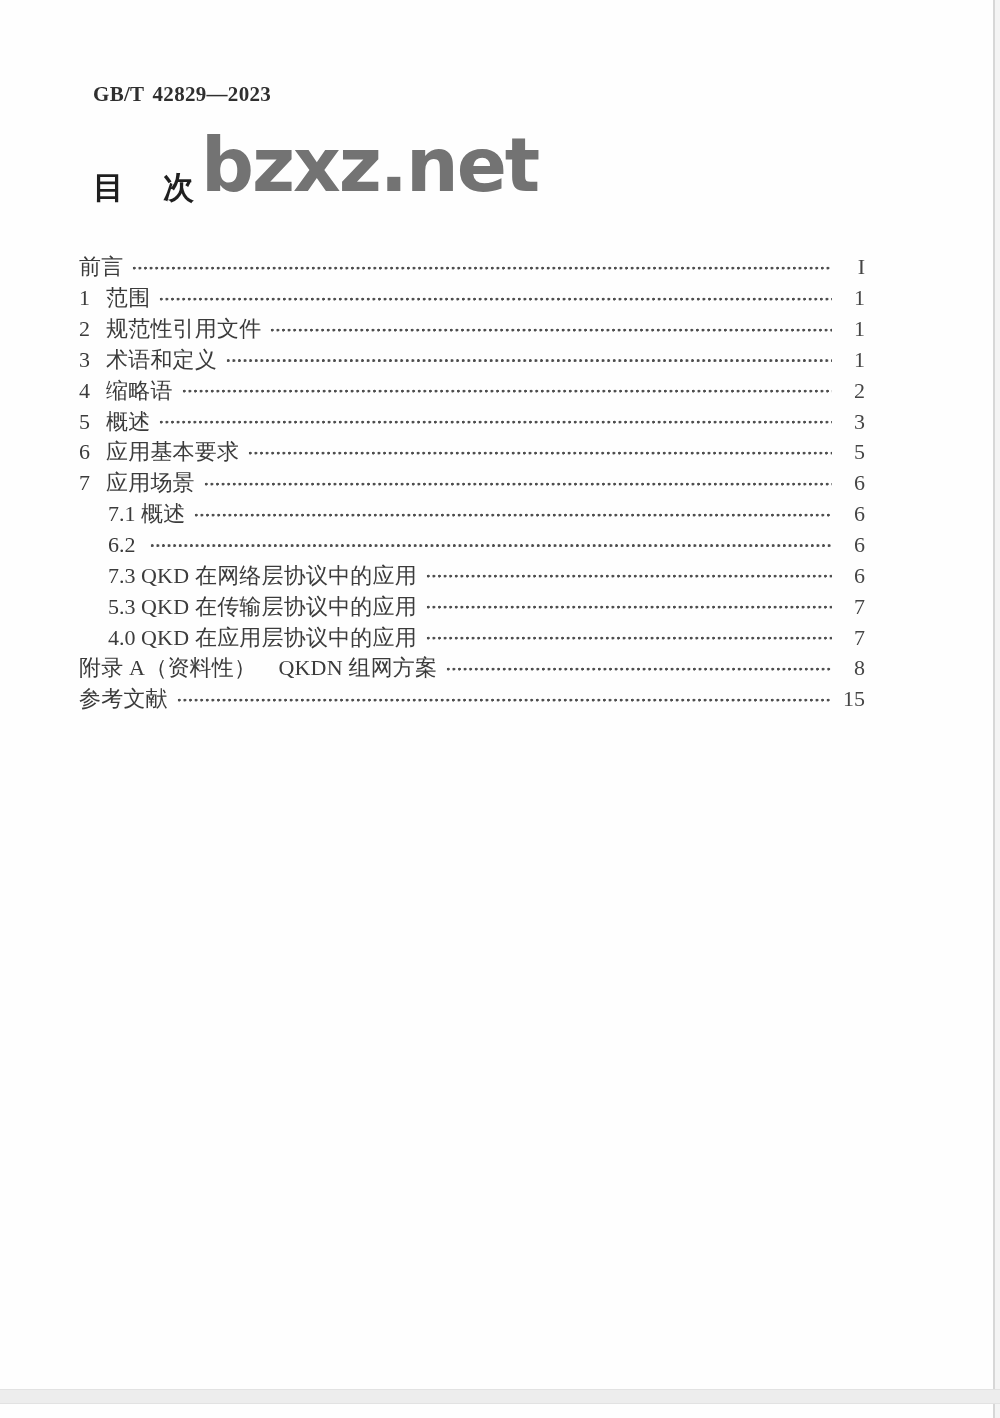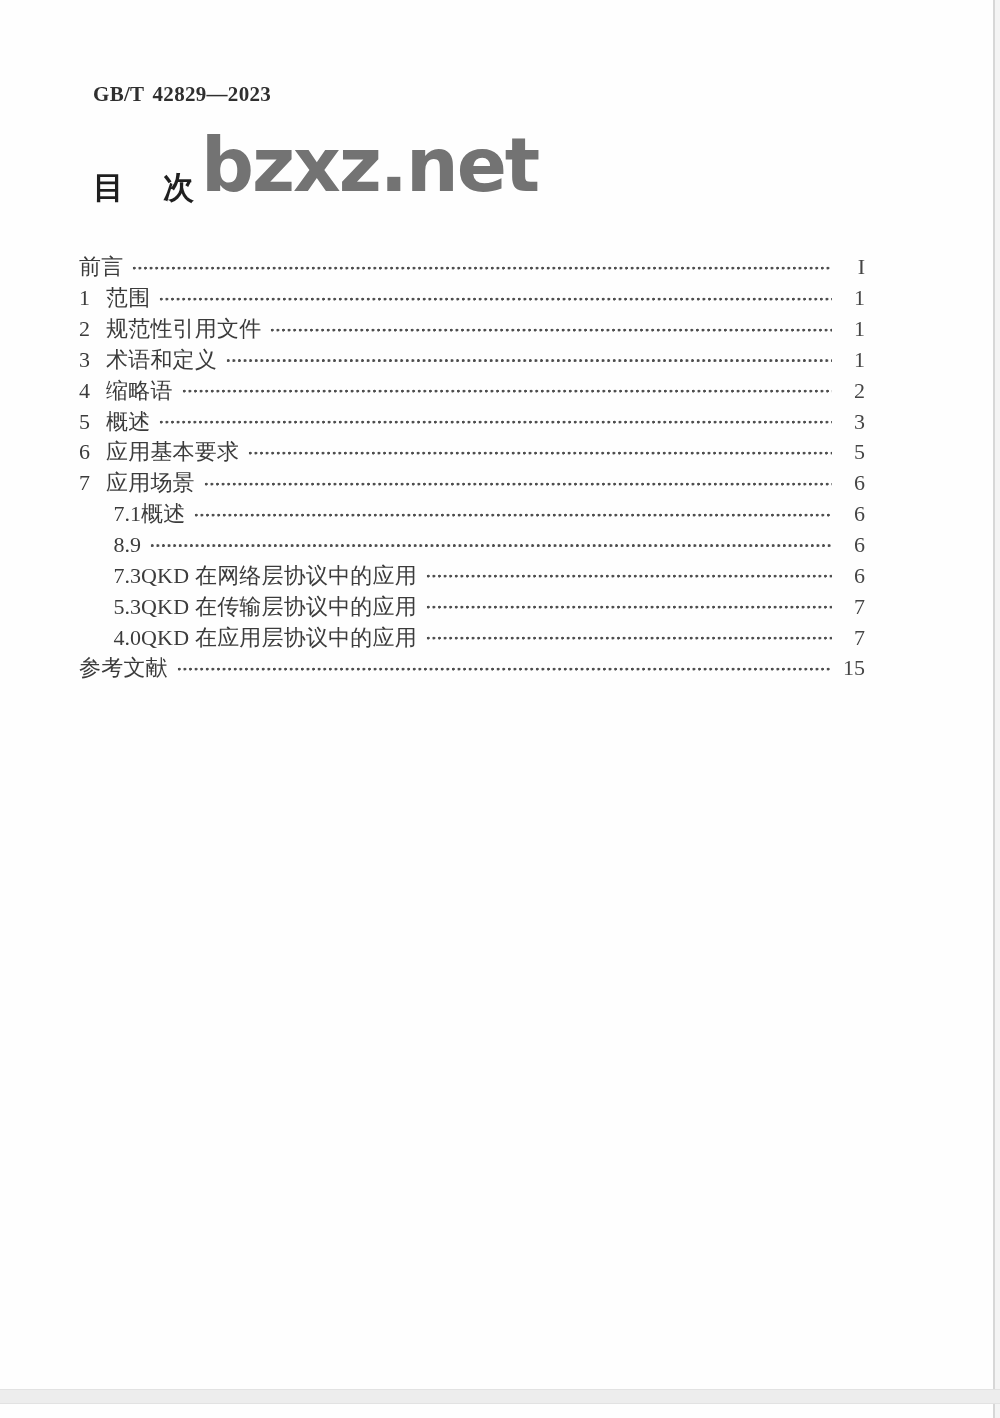--- a/index.html
+++ b/index.html
@@ -74,21 +74,21 @@
     font-size: 22px;
     color: #3b3b3b;
   }
   .row {
     height: 30.85px;
     display: flex;
     align-items: center;
   }
   .row .num { flex: none; width: 27px; white-space: pre; }
   .row.l2 { padding-left: 29px; }
-  .row.l2 .num { width: 33px; text-align: right; }
+  .row.l2 .num { width: 33px; }
   .row .num:empty { display: none; }
   .row .label { flex: none; white-space: pre; letter-spacing: 0.2px; }
   .row .leader {
     flex: 1 1 auto;
     align-self: stretch;
     margin: 0 7px 0 9px;
     background-image: radial-gradient(circle at 2.2px 52%, #4c4c4c 1.15px, rgba(76,76,76,0) 1.75px);
     background-size: 5.6px 100%;
     background-repeat: repeat-x;
   }
@@ -160,41 +160,47 @@
     <span class="leader"></span>
     <span class="page-num">6</span>
   </div>
       <div class="row l2">
     <span class="num">7.1</span>
     <span class="label">概述</span>
     <span class="leader"></span>
     <span class="page-num">6</span>
   </div>
       <div class="row l2">
-    <span class="num">8.9</span>
+    <span class="num">6.2</span>
     <span class="leader"></span>
     <span class="page-num">6</span>
   </div>
       <div class="row l2">
     <span class="num">7.3</span>
     <span class="label">QKD 在网络层协议中的应用</span>
     <span class="leader"></span>
     <span class="page-num">6</span>
   </div>
       <div class="row l2">
     <span class="num">5.3</span>
     <span class="label">QKD 在传输层协议中的应用</span>
     <span class="leader"></span>
     <span class="page-num">7</span>
   </div>
       <div class="row l2">
     <span class="num">4.0</span>
     <span class="label">QKD 在应用层协议中的应用</span>
     <span class="leader"></span>
     <span class="page-num">7</span>
+  </div>
+      <div class="row l1">
+
+    <span class="label">附录 A（资料性）　QKDN 组网方案</span>
+    <span class="leader"></span>
+    <span class="page-num">8</span>
   </div>
       <div class="row l1">
 
     <span class="label">参考文献</span>
     <span class="leader"></span>
     <span class="page-num">15</span>
   </div>
     </div>
 
   <div class="page-gap"></div>

